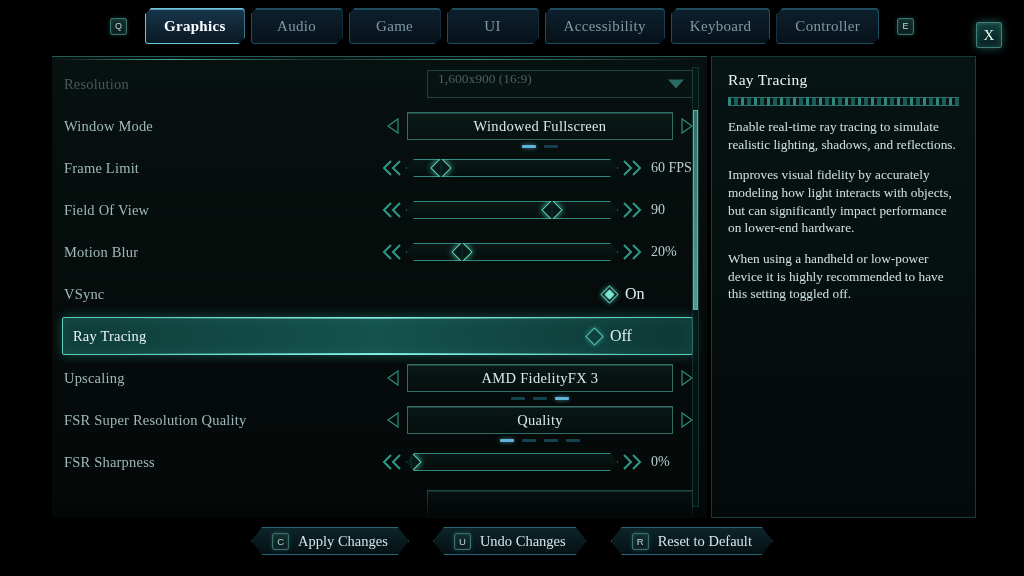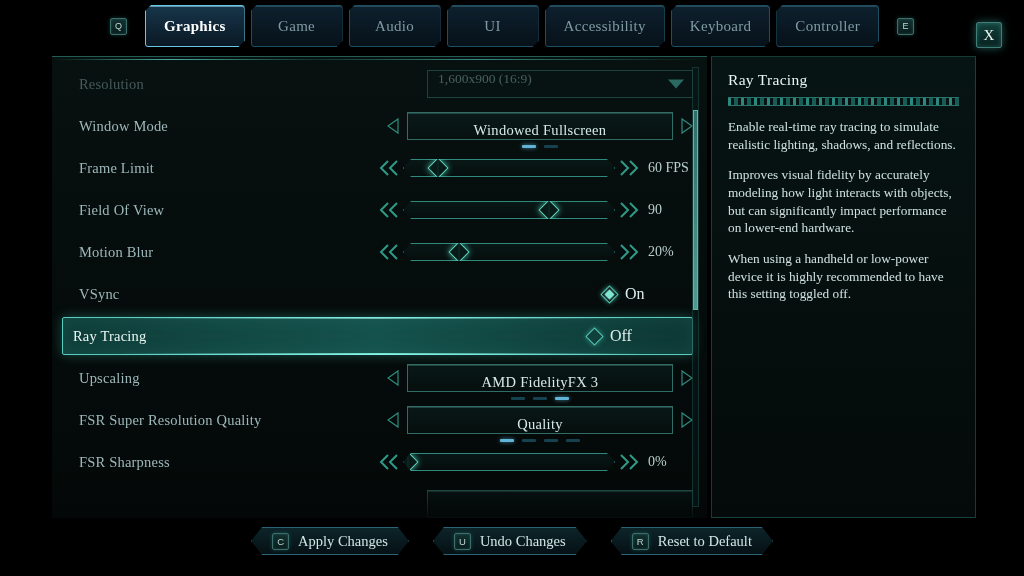--- a/index.html
+++ b/index.html
@@ -22,21 +22,21 @@
     background:linear-gradient(180deg,#12302f,#0a1d1d);
     color:#bcd8d6; font-size:10px; font-family:"Liberation Sans",sans-serif;
     display:flex; align-items:center; justify-content:center;
     border-radius:2px;
     box-shadow:0 0 4px rgba(40,120,116,.45), inset 0 0 3px rgba(120,220,210,.18);
     letter-spacing:0;
   }
   .keycap.small{ width:17px; height:17px; font-size:9px; }
   .tab{
     position:relative;
-    height:42px; padding:0 18px; min-width:92px;
+    height:36px; padding:0 18px; min-width:92px;
     display:flex; align-items:center; justify-content:center;
     font-size:15px; color:#7e9aa4; letter-spacing:.3px;
     background:linear-gradient(180deg,rgba(16,38,54,.85),rgba(8,20,30,.85));
     border:1px solid #1d4f63;
     border-radius:3px 3px 3px 3px;
     clip-path:polygon(6px 0,100% 0,100% calc(100% - 6px),calc(100% - 6px) 100%,0 100%,0 6px);
     box-shadow:inset 0 1px 0 rgba(110,190,220,.25);
     white-space:nowrap;
   }
   .tab.active{
@@ -66,21 +66,22 @@
     overflow:hidden;
   }
   .settings-panel::before{
     content:""; position:absolute; left:0; right:0; top:2px; height:1px;
     background:linear-gradient(90deg,rgba(40,130,125,0),rgba(90,220,205,.75) 18%,rgba(40,140,130,.25) 40%,rgba(80,210,200,.6) 65%,rgba(40,130,125,0));
   }
   .rows{ position:absolute; left:0; top:6px; right:0; }
   .row{
     position:relative;
     height:42px; display:flex; align-items:center;
-    padding:0 14px 0 27px;
+    padding:0 14px 0 12px;
+    gap:18px;
   }
   .row-label{
     font-size:14.5px; color:#9fb8bb; letter-spacing:.2px;
     width:300px; flex:none;
   }
   .row.disabled .row-label{ color:#46595c; }
   .row-control{ flex:1; display:flex; align-items:center; justify-content:flex-end; position:relative; }
 
   
   .row.selected{
@@ -114,21 +115,21 @@
     position:absolute; right:8px; top:50%; transform:translateY(-50%);
     width:0;height:0;border-left:8px solid transparent;border-right:8px solid transparent;
     border-top:9px solid #2a6a63;
   }
 
   
   .stepper{ display:flex; align-items:center; gap:6px; position:relative; }
   .stepper-box{
     width:266px; height:28px; position:relative;
     border:1px solid #2f6d66;
-    display:flex; align-items:flex-end; justify-content:center;
+    display:flex; align-items:center; justify-content:center;
     background:linear-gradient(180deg,rgba(12,34,32,.55),rgba(6,18,17,.55));
     box-shadow:inset 0 1px 0 rgba(130,230,215,.22);
   }
   .stepper-box .sb-text{ font-size:14.5px; color:#d6eae8; letter-spacing:.3px; }
   .dots{
     position:absolute; left:0; right:0; bottom:-9px;
     display:flex; justify-content:center; gap:8px;
   }
   .dot{ width:14px; height:3px; background:#16414e; border-radius:1px; }
   .dot.on{ background:#5fb4d8; box-shadow:0 0 4px rgba(95,180,216,.7); }
@@ -220,22 +221,22 @@
   }
   .action-btn .keycap{ width:17px; height:17px; font-size:9.5px; }
 </style>
 </head>
 <body>
 
 <div class="tabbar">
   <div class="keycap small">Q</div>
   <div class="tab-spacer"></div>
   <div class="tab active">Graphics</div>
+  <div class="tab">Audio</div>
   <div class="tab">Game</div>
-  <div class="tab">Audio</div>
   <div class="tab">UI</div>
   <div class="tab">Accessibility</div>
   <div class="tab">Keyboard</div>
   <div class="tab">Controller</div>
   <div class="tab-spacer"></div>
   <div class="keycap small">E</div>
 </div>
 <div class="close-btn">X</div>
 
 <div class="settings-panel">

